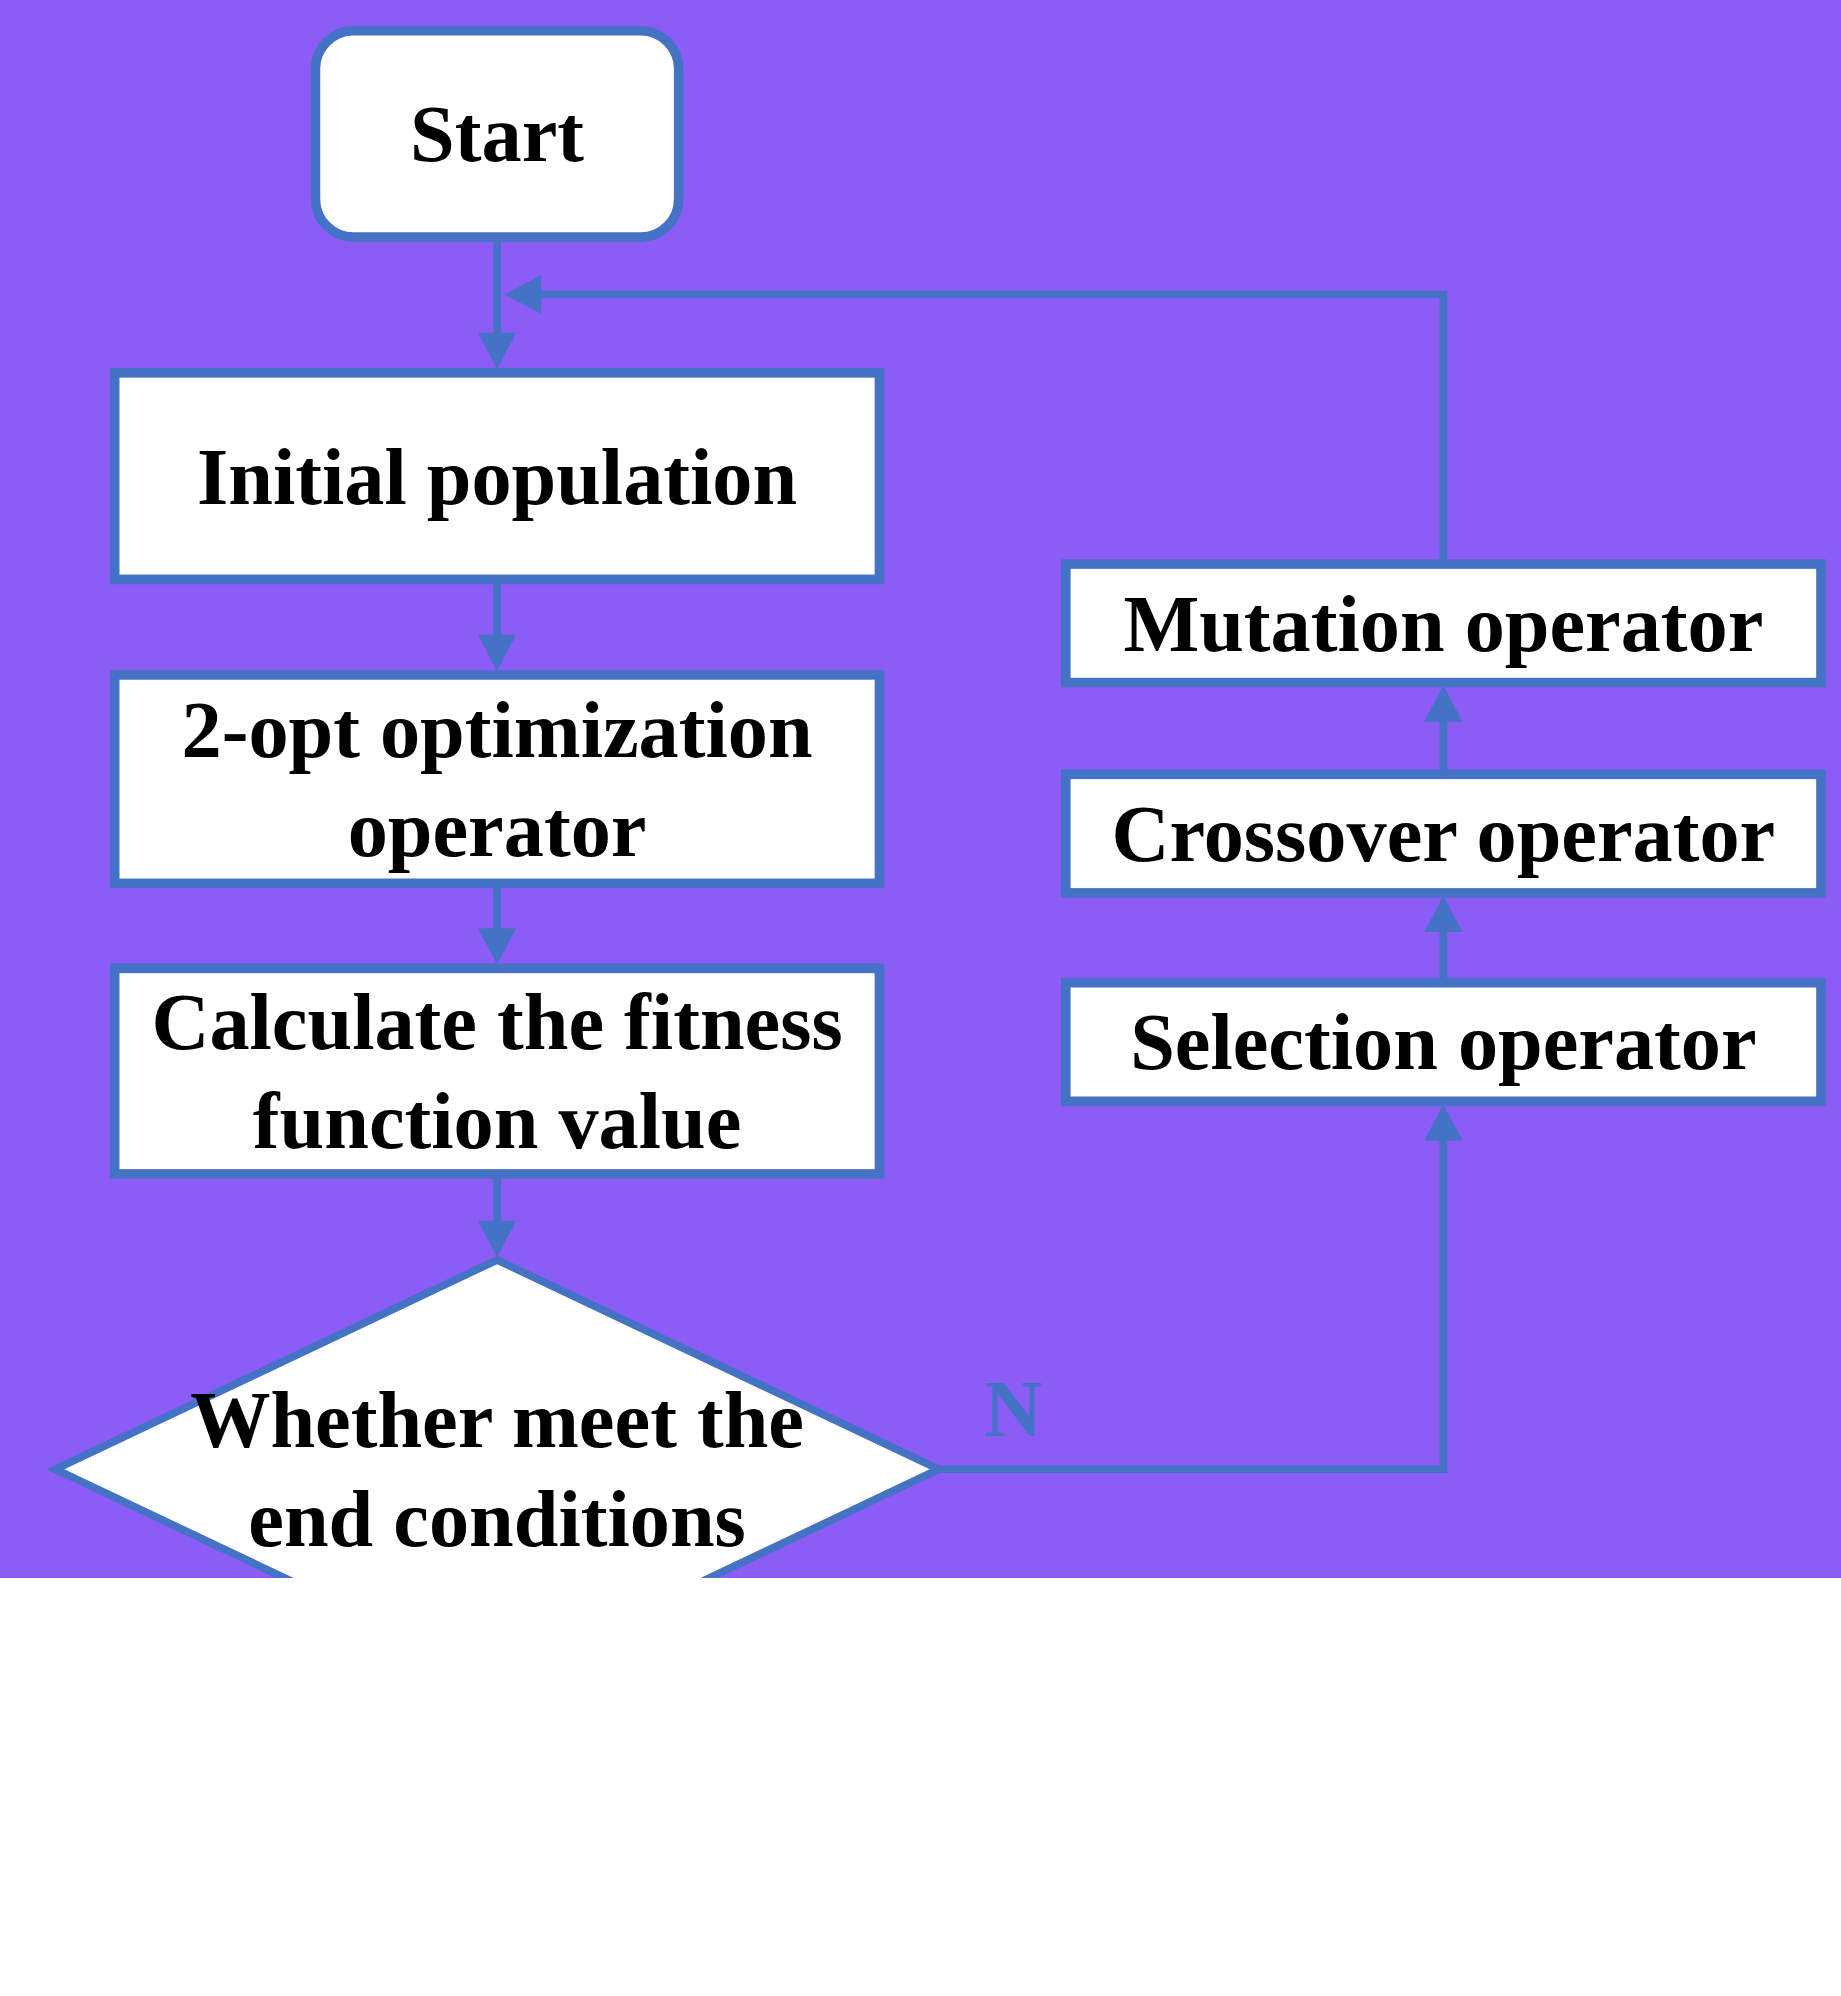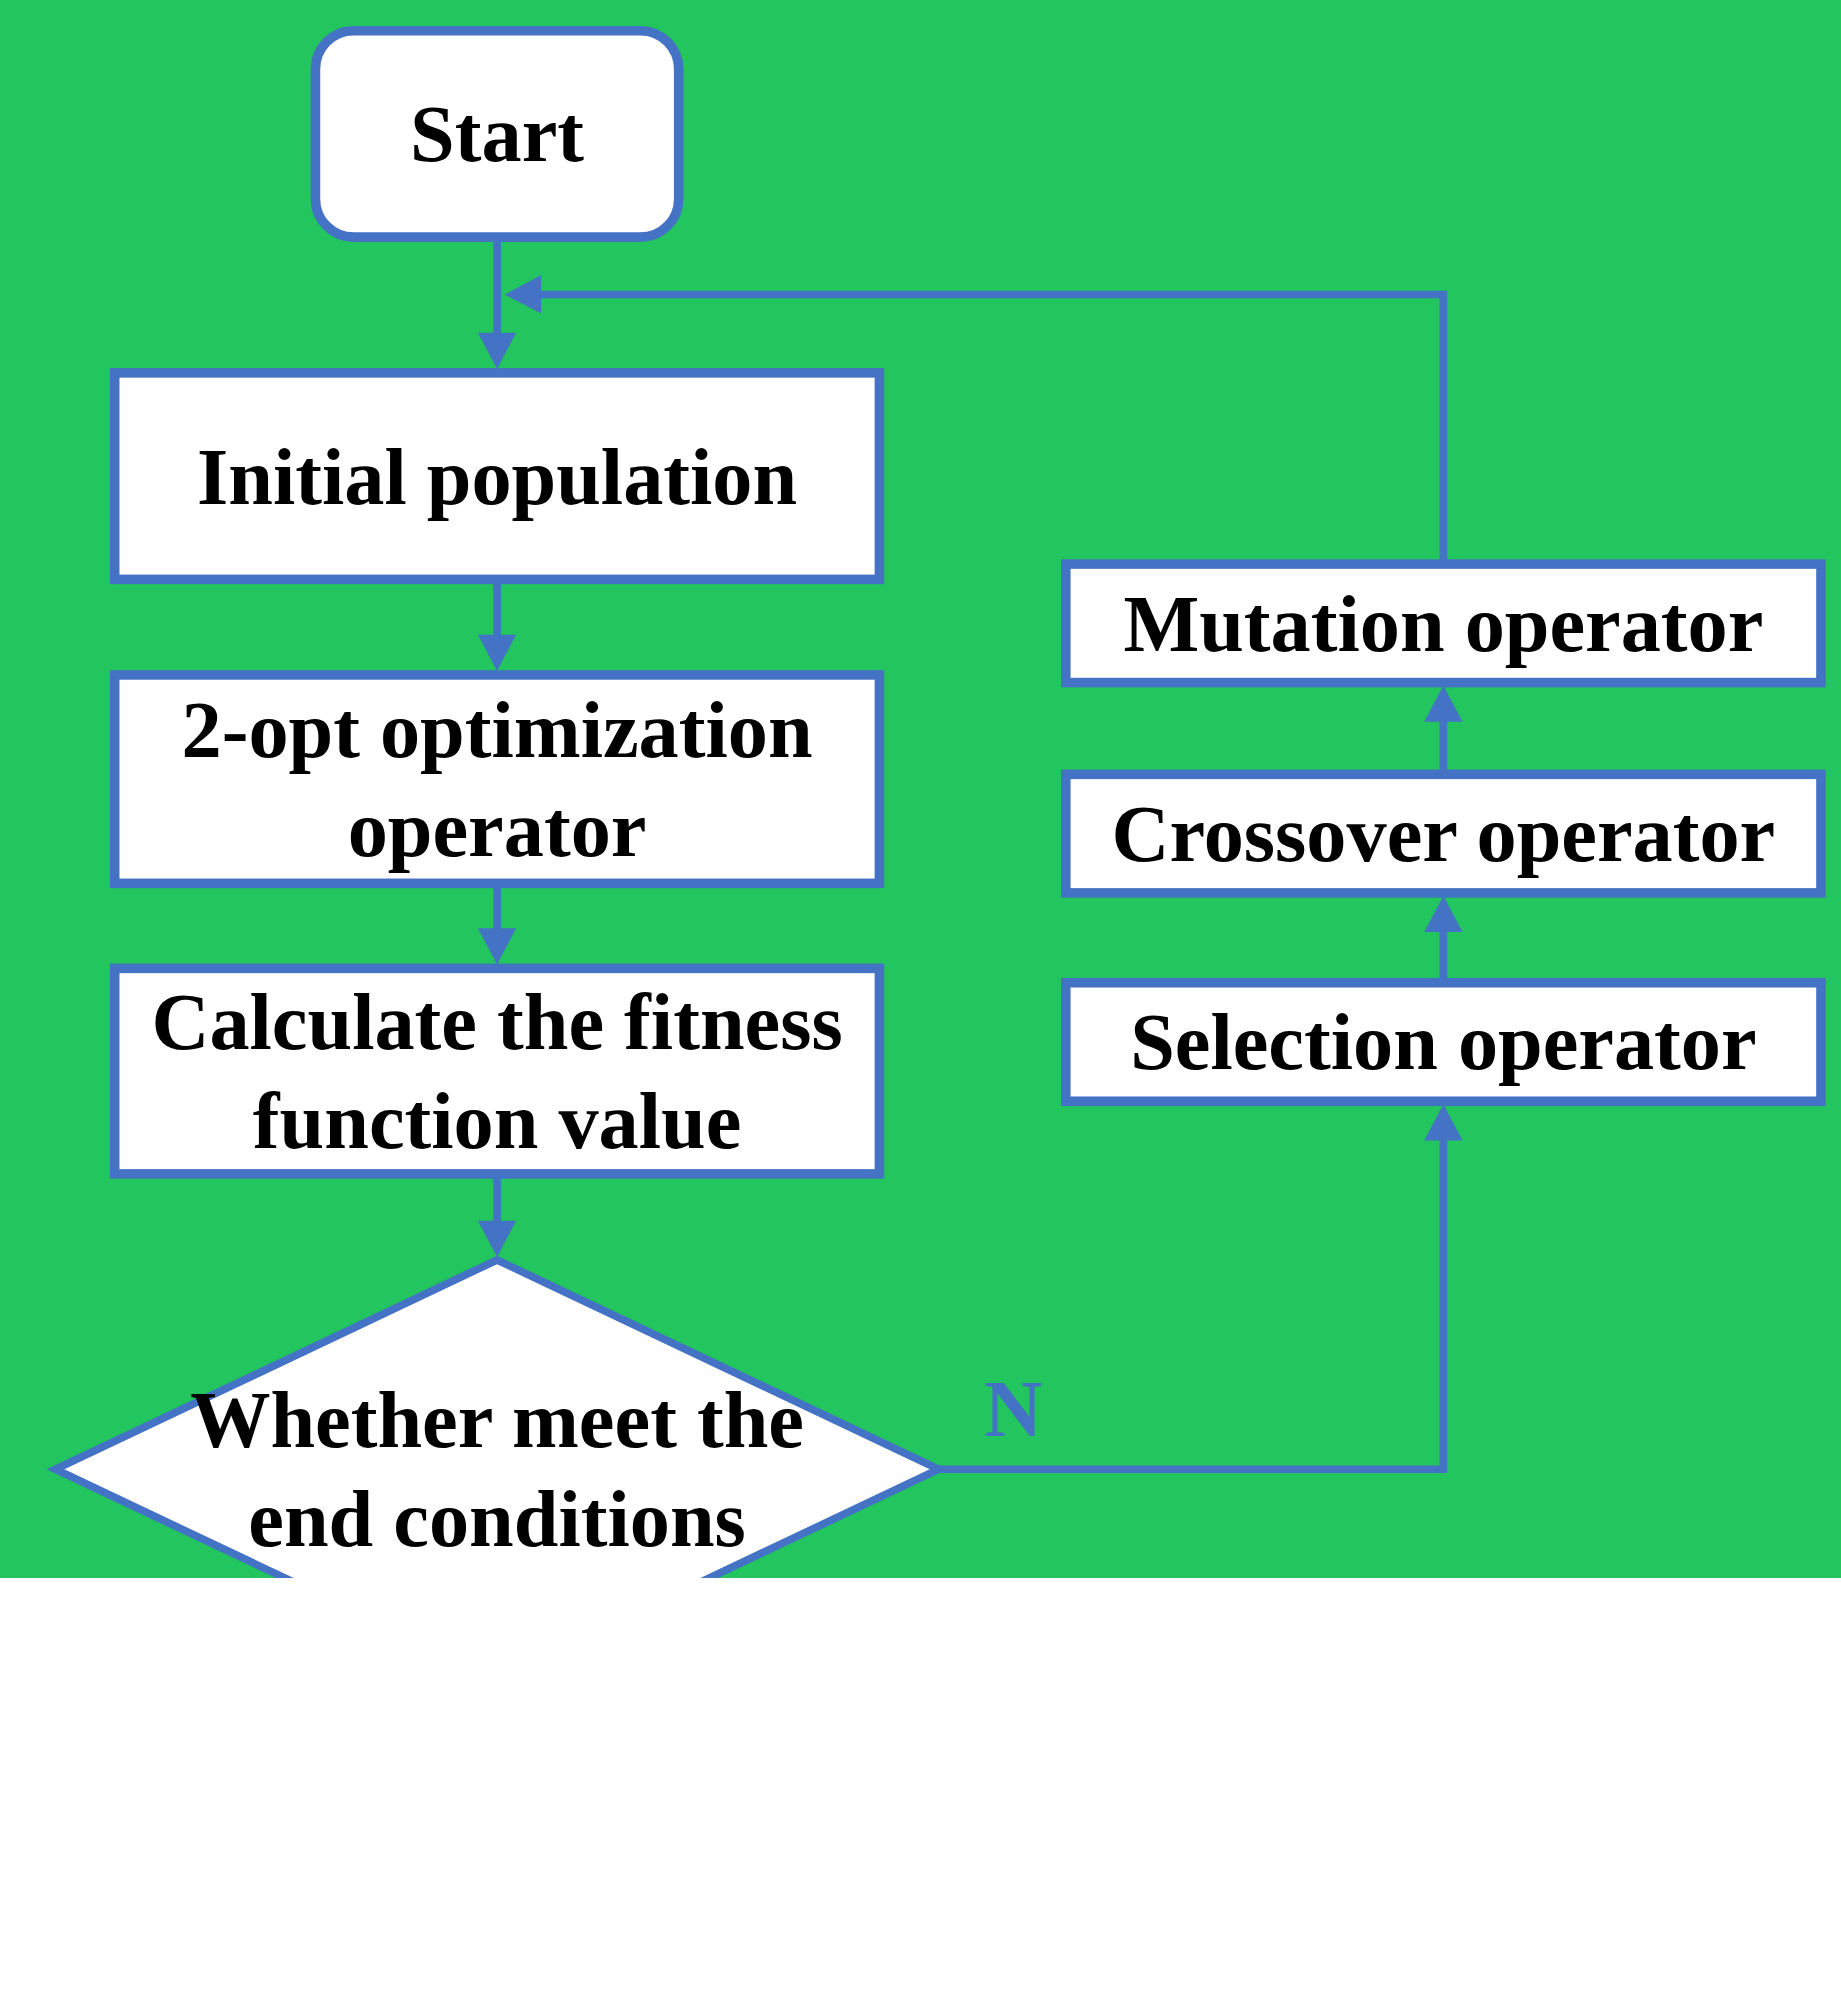--- a/index.html
+++ b/index.html
@@ -5,21 +5,21 @@
 <style>
   html, body {
     margin: 0;
     padding: 0;
     background: #ffffff;
   }
   .stage {
     width: 1842px;
     height: 1578px;
     position: relative;
-    background: #22c55e;
+    background: #8b5cf6;
     overflow: hidden;
   }
   svg {
     display: block;
     width: 1842px;
     height: 1997px;
   }
   svg text {
     font-family: "Liberation Serif", "DejaVu Serif", serif;
     font-weight: 700;

